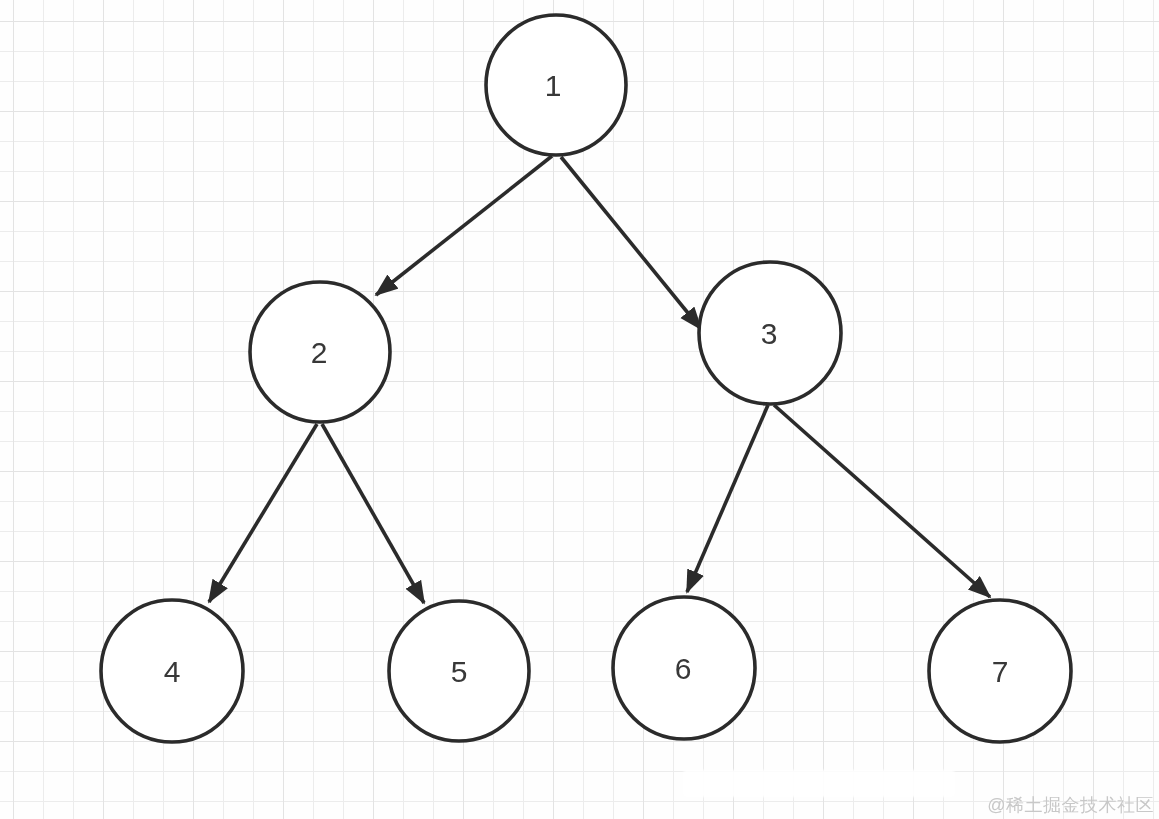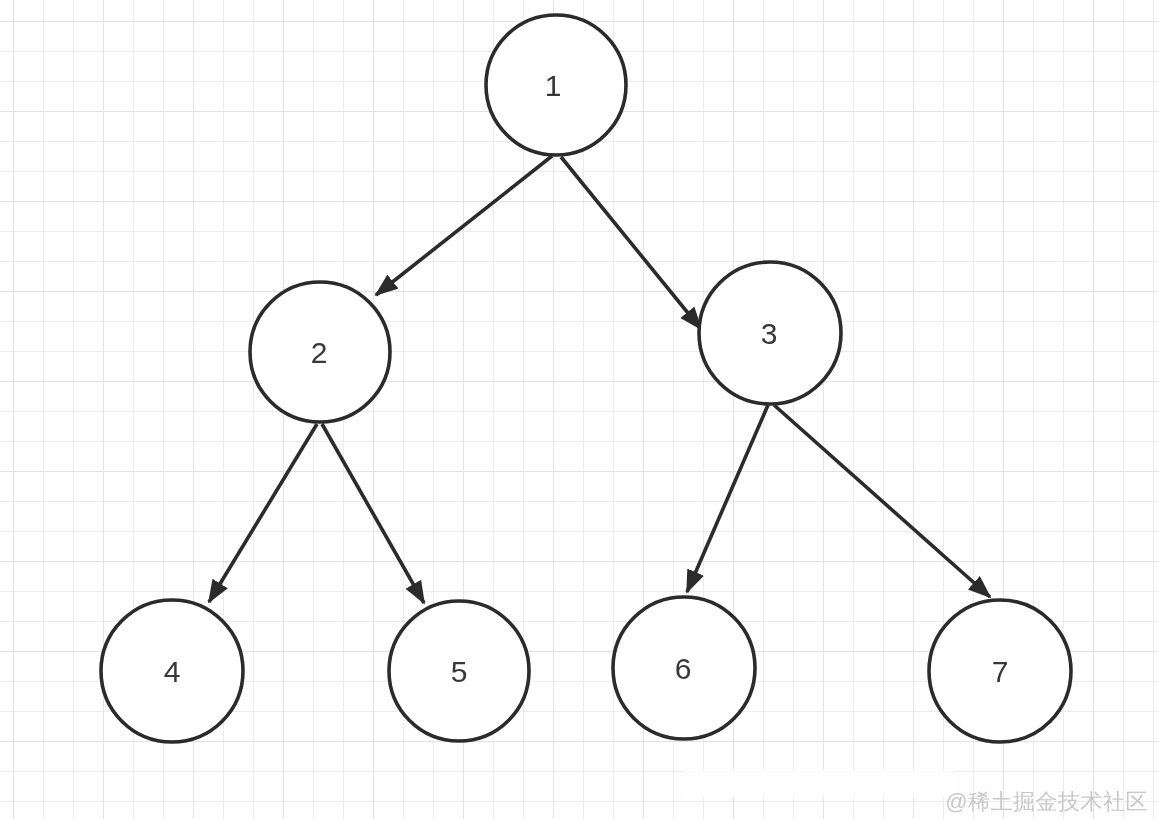--- a/index.html
+++ b/index.html
@@ -48,23 +48,23 @@
     left: 683px;
     top: 770px;
     width: 272px;
     height: 27px;
     background: rgba(255, 255, 255, 0.92);
     border-radius: 4px;
     filter: blur(1px);
   }
   .watermark {
     position: absolute;
-    right: 11px;
+    right: 5px;
     bottom: 2px;
-    font-size: 22px;
+    font-size: 18px;
     letter-spacing: 0.5px;
     color: #c8c8c8;
     user-select: none;
     white-space: nowrap;
   }
 </style>
 </head>
 <body>
 
 <div class="canvas">

